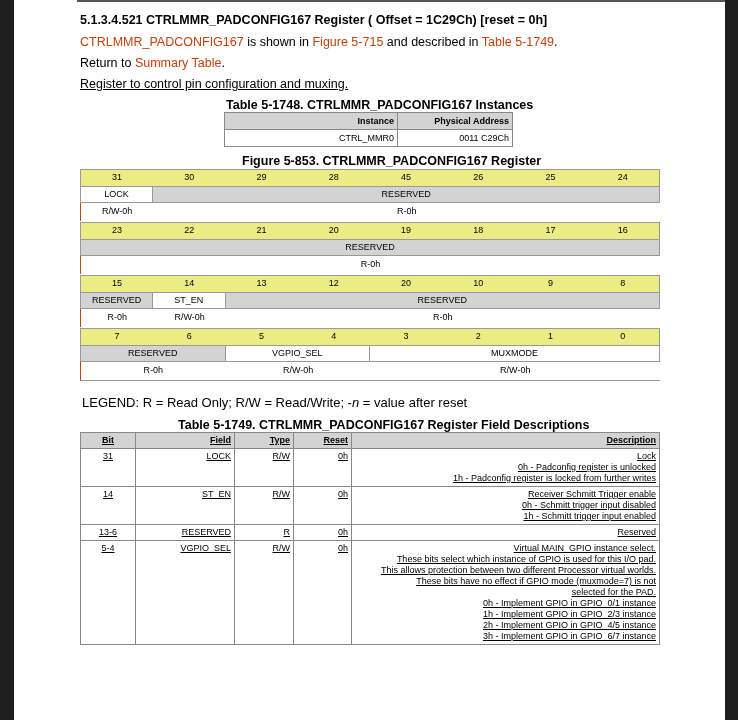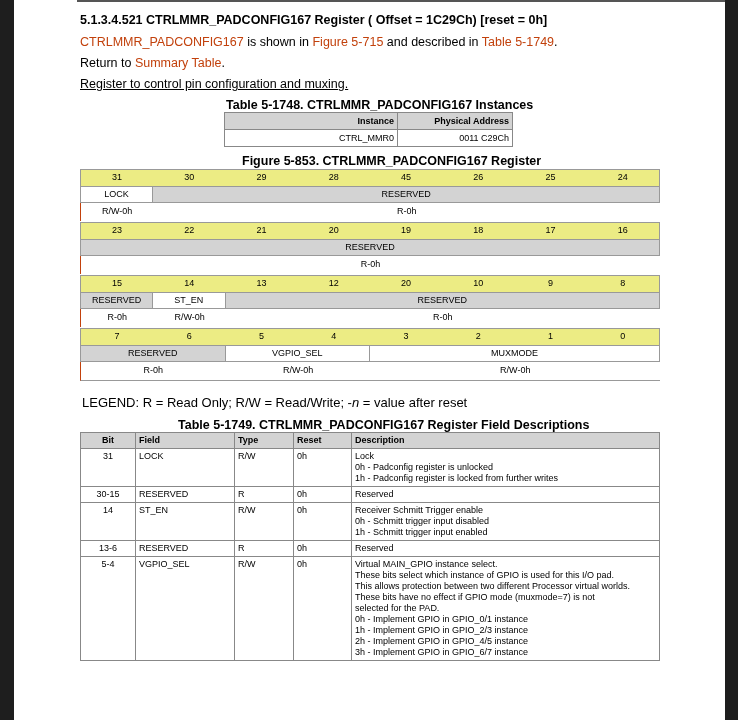--- a/index.html
+++ b/index.html
@@ -40,22 +40,22 @@
   .reg .fields { border-left: 1px solid #999; border-right: 1px solid #999; }
   .reg .fields div { text-align: center; line-height: 15px; border-right: 1px solid #999; border-bottom: 1px solid #999; box-sizing: border-box; }
   .reg .fields div:last-child { border-right: none; }
   .reg .fields .gray { background: #d3d3d3; }
   .reg .fields .white { background: #fff; }
   .reg .access { height: 18px; border-left: 1px solid #c2410c; }
   .reg .access div { text-align: center; line-height: 16px; box-sizing: border-box; }
 
   .legend { position: absolute; left: 2px; top: 395px; font-size: 13px; white-space: nowrap; }
 
-  .fd-table { position: absolute; left: 0; top: 432px; width: 580px; font-size: 9px; }
-  .fd-table th, .fd-table td { border: 1px solid #888; padding: 2px 3px; vertical-align: top; text-align: left; line-height: 11px; }
+  .fd-table { position: absolute; left: 0; top: 432px; width: 580px; font-size: 9px; text-decoration: underline; }
+  .fd-table th, .fd-table td { border: 1px solid #888; padding: 2px 3px; vertical-align: top; text-align: right; line-height: 11px; }
   .fd-table th { background: #d3d3d3; font-weight: bold; }
   .fd-table .cb { width: 48px; text-align: center; }
   .fd-table .cf { width: 92px; }
   .fd-table .ct { width: 52px; }
   .fd-table .cr { width: 51px; }
   .desc-line { display: block; white-space: nowrap; }
 </style>
 </head>
 <body>
 
@@ -196,29 +196,20 @@
         <td class="cf">LOCK</td>
         <td class="ct">R/W</td>
         <td class="cr">0h</td>
         <td>
           <span class="desc-line">Lock</span>
           <span class="desc-line">0h - Padconfig register is unlocked</span>
           <span class="desc-line">1h - Padconfig register is locked from further writes</span>
         </td>
       </tr>
       <tr>
-        <td class="cb">30-15</td>
-        <td class="cf">RESERVED</td>
-        <td class="ct">R</td>
-        <td class="cr">0h</td>
-        <td>
-          <span class="desc-line">Reserved</span>
-        </td>
-      </tr>
-      <tr>
         <td class="cb">14</td>
         <td class="cf">ST_EN</td>
         <td class="ct">R/W</td>
         <td class="cr">0h</td>
         <td>
           <span class="desc-line">Receiver Schmitt Trigger enable</span>
           <span class="desc-line">0h - Schmitt trigger input disabled</span>
           <span class="desc-line">1h - Schmitt trigger input enabled</span>
         </td>
       </tr>

